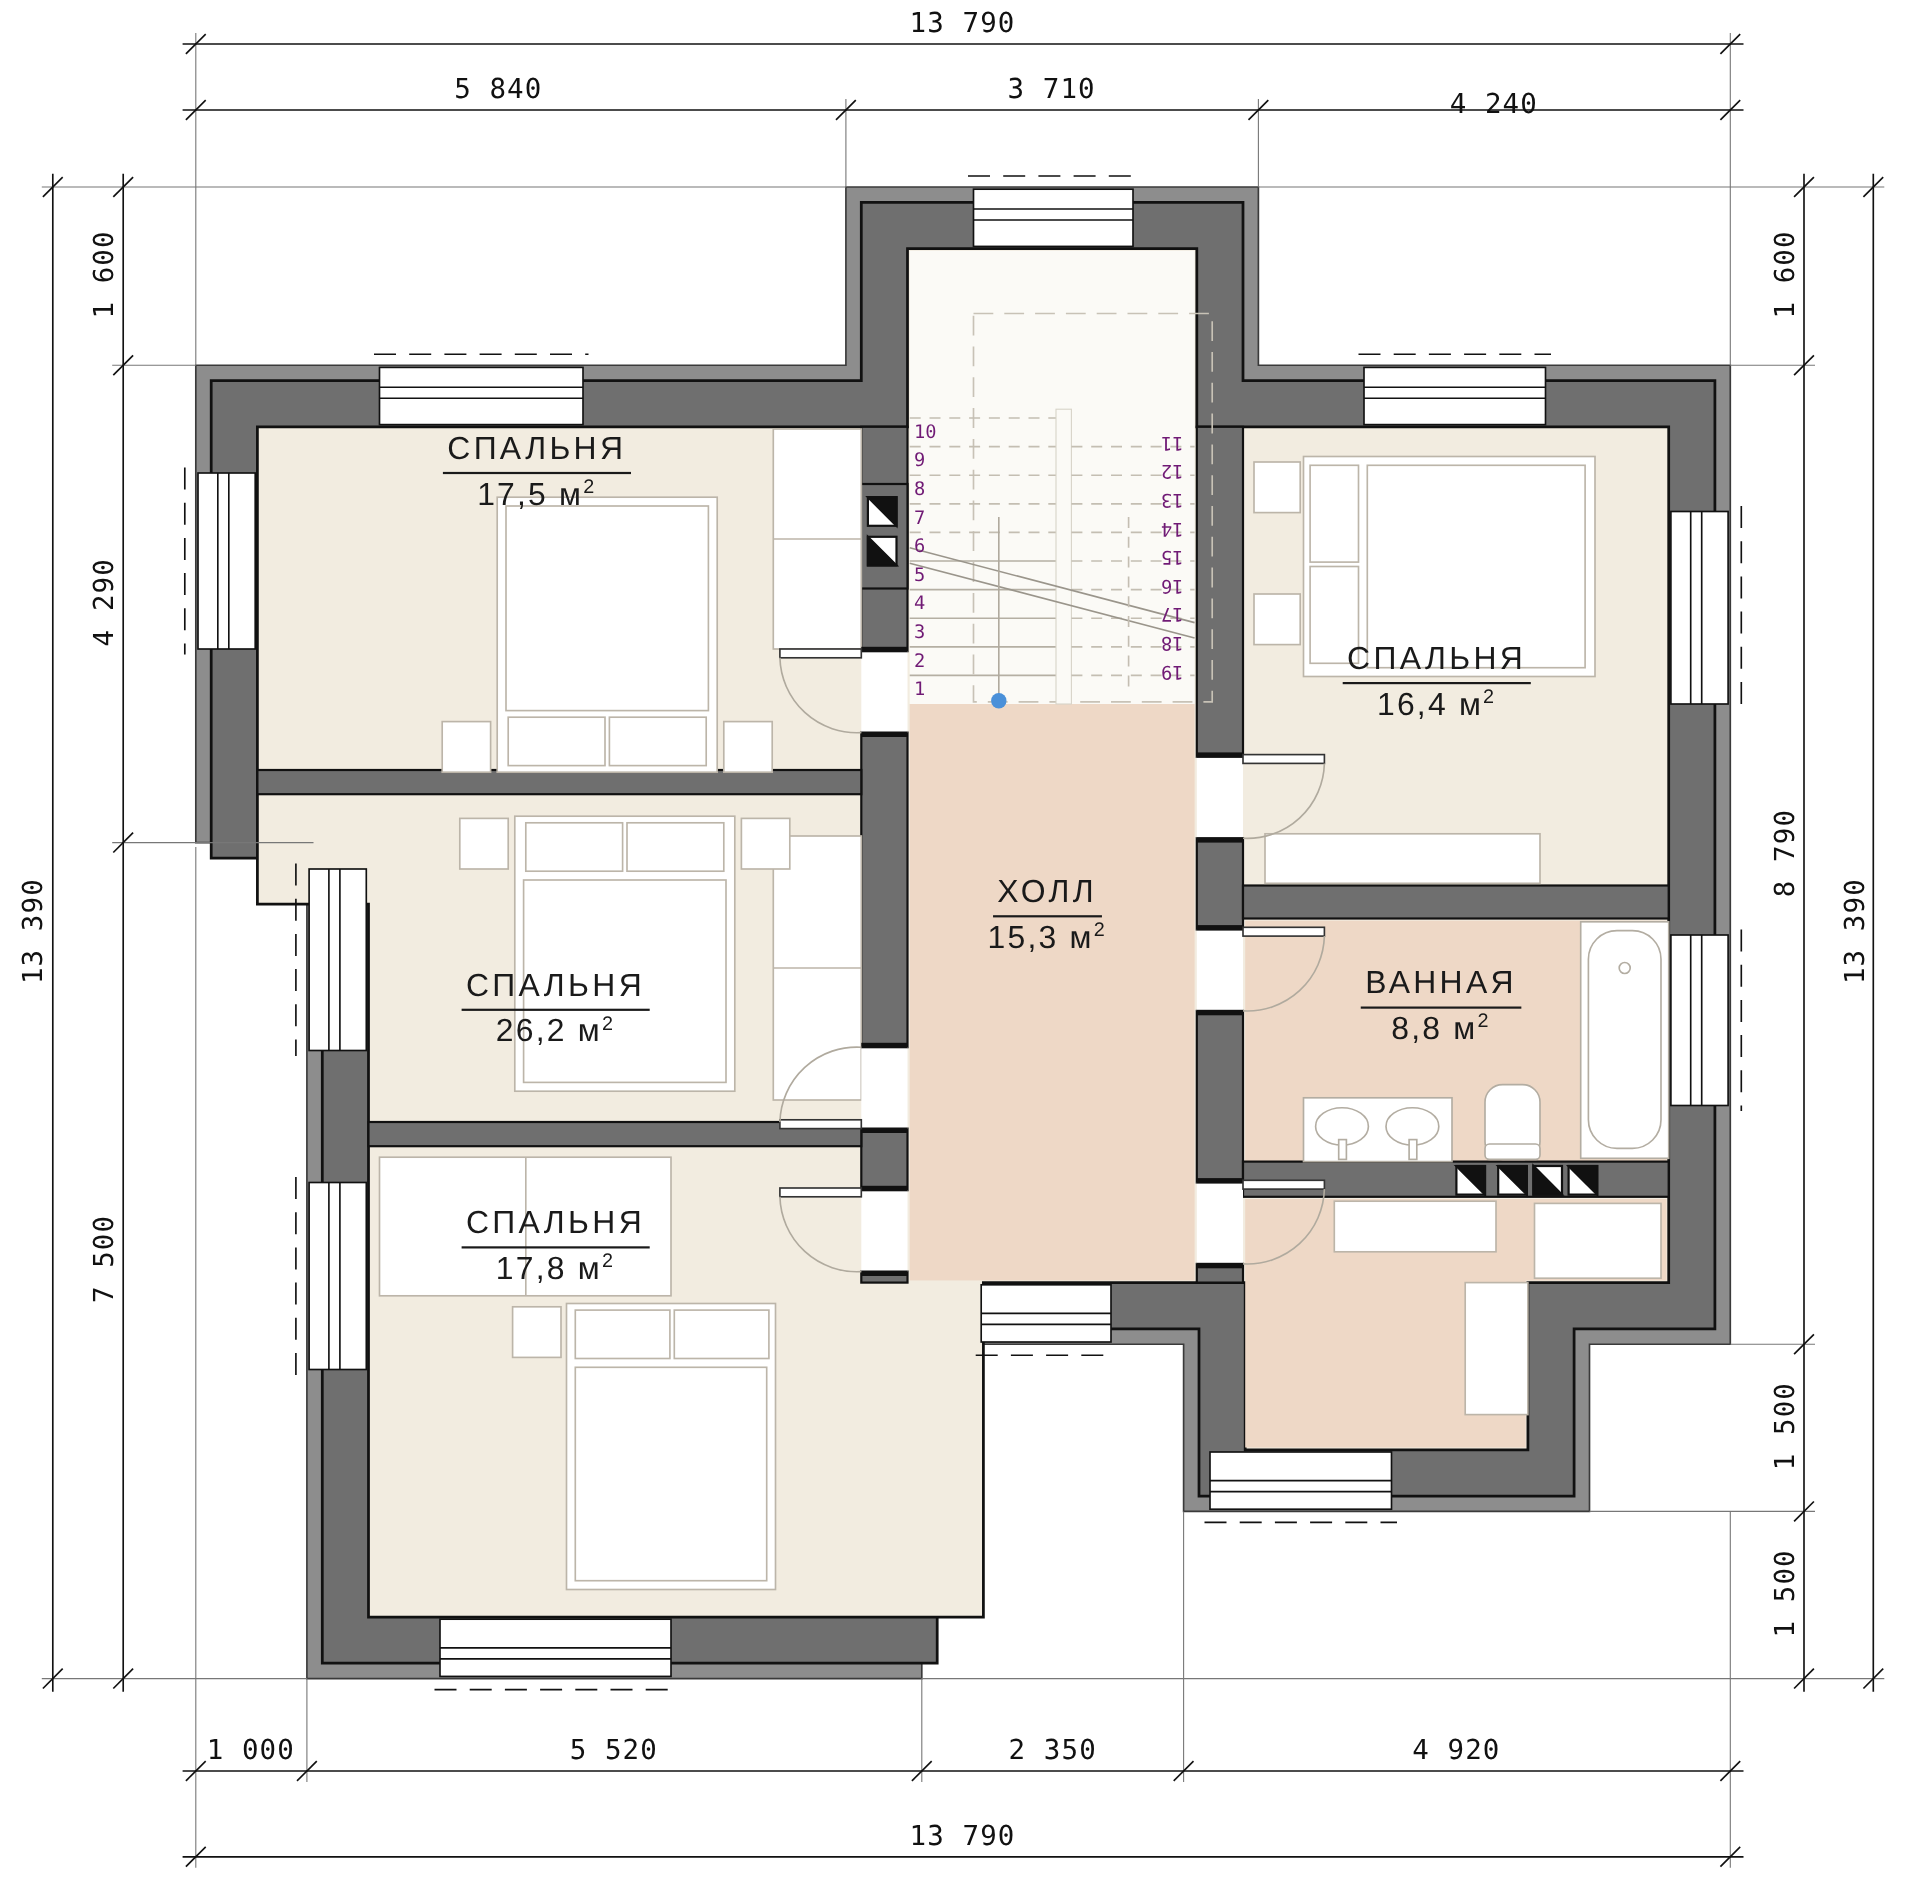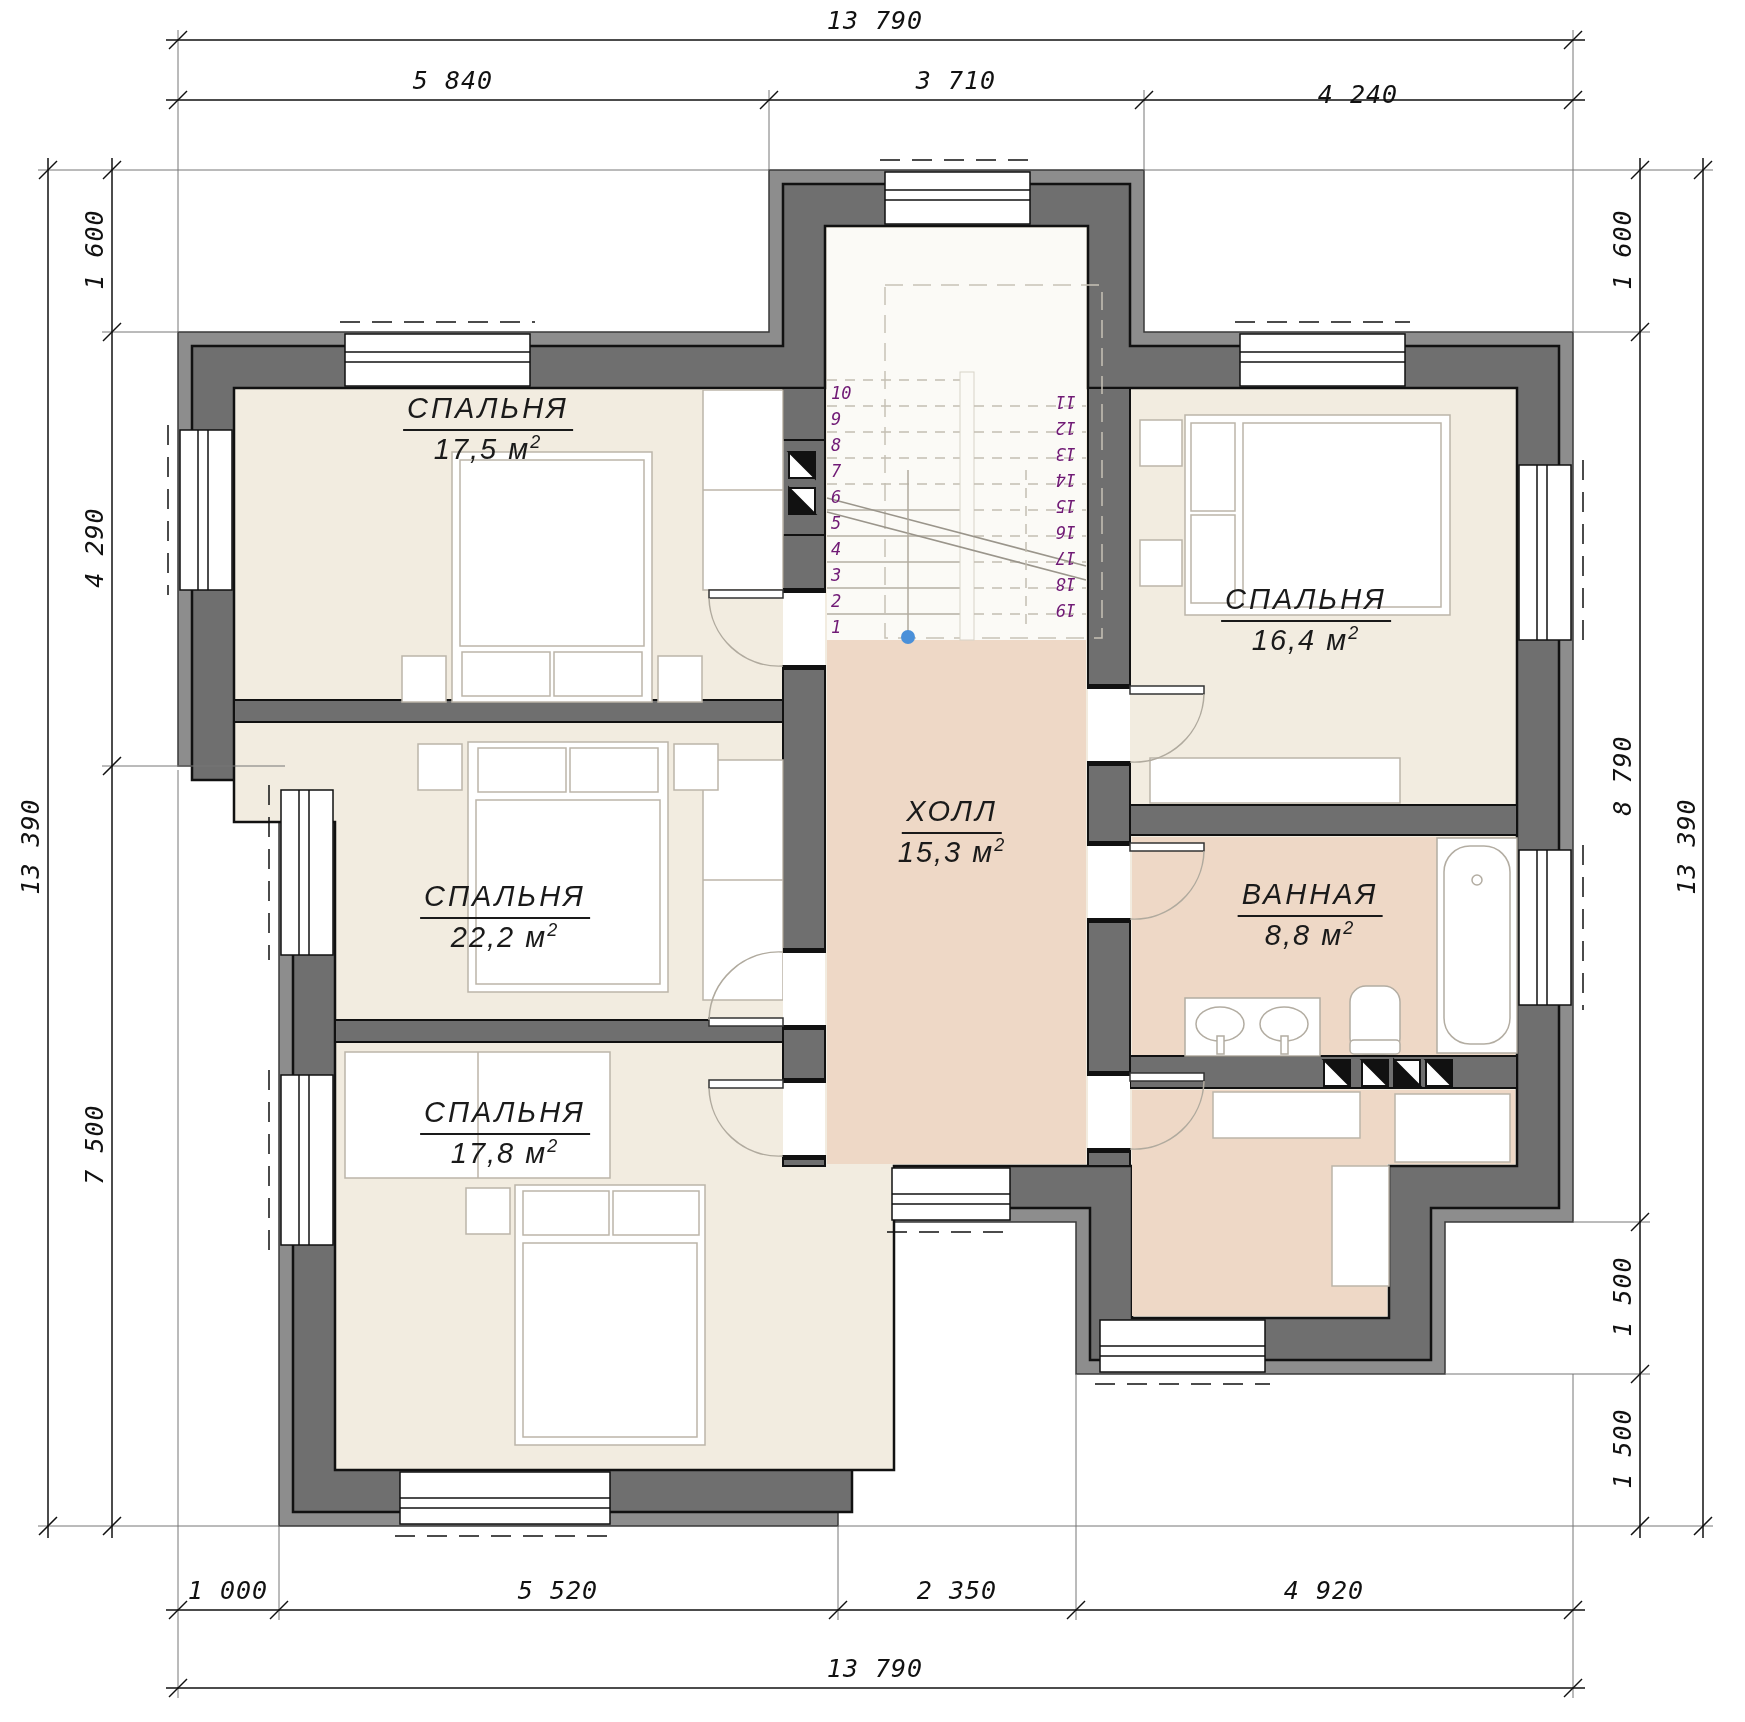--- a/index.html
+++ b/index.html
@@ -1,17 +1,17 @@
 <!DOCTYPE html>
 <html><head>
 <meta charset="utf-8">
 <style>
   html,body{margin:0;padding:0;background:#ffffff;}
   .plan{position:relative;width:1720px;height:1722px;background:#fff;
-        font-family:"Liberation Sans", sans-serif;color:#1a1a1a;font-style:italic;}
+        font-family:"Liberation Sans", sans-serif;color:#1a1a1a;}
   .plan svg{position:absolute;left:0;top:0;}
   
   .dim{position:absolute;width:140px;text-align:center;
        font-family:"DejaVu Sans Mono", monospace;font-size:25px;color:#111;
        letter-spacing:1px;white-space:nowrap;}
   .dim.v{transform:rotate(-90deg);}
   
   .room-label{position:absolute;transform:translateX(-50%);text-align:center;}
   .room-label .rname{display:inline-block;font-size:29px;letter-spacing:3px;
        border-bottom:2px solid #1a1a1a;padding:0 4px 4px 4px;}
@@ -380,21 +380,21 @@
   <div class="dim v" style="left:1552px;top:1282px;">1 500</div>
   <div class="dim v" style="left:1552px;top:1434px;">1 500</div>
   <div class="dim v" style="left:1616px;top:832px;">13 390</div>
 
   <div class="room-label" style="left:488px;top:392px;">
     <div class="rname">СПАЛЬНЯ</div>
     <div class="rarea"><span>17,5</span>&nbsp;<span>м</span><sup>2</sup></div>
   </div>
   <div class="room-label" style="left:505px;top:880px;">
     <div class="rname">СПАЛЬНЯ</div>
-    <div class="rarea"><span>22,2</span>&nbsp;<span>м</span><sup>2</sup></div>
+    <div class="rarea"><span>26,2</span>&nbsp;<span>м</span><sup>2</sup></div>
   </div>
   <div class="room-label" style="left:505px;top:1096px;">
     <div class="rname">СПАЛЬНЯ</div>
     <div class="rarea"><span>17,8</span>&nbsp;<span>м</span><sup>2</sup></div>
   </div>
   <div class="room-label" style="left:1306px;top:583px;">
     <div class="rname">СПАЛЬНЯ</div>
     <div class="rarea"><span>16,4</span>&nbsp;<span>м</span><sup>2</sup></div>
   </div>
   <div class="room-label" style="left:952px;top:795px;">

